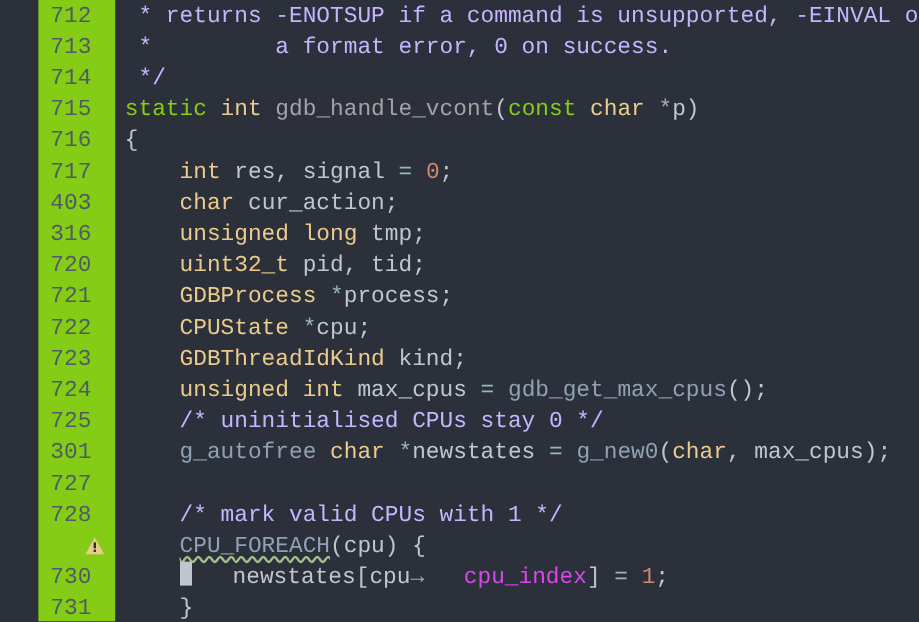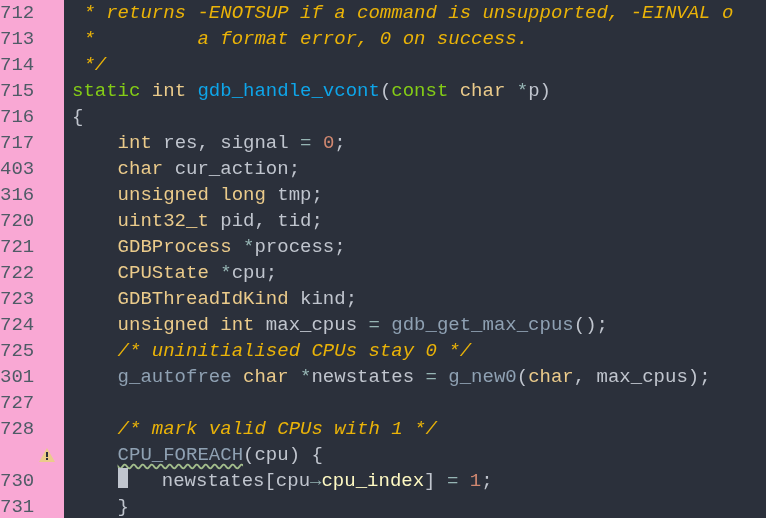--- a/index.html
+++ b/index.html
@@ -13,45 +13,46 @@
     line-height: 26px;
     color: #c0c5ce;
   }
   .editor {
     display: flex;
     width: 100%;
     height: 100%;
   }
   .gutter {
     flex: 0 0 64px;
-    background: #f9a8d4;
+    background: #84cc16;
     color: #4f5b66;
-    text-align: left;
+    text-align: center;
     padding-right: 10px;
     user-select: none;
     position: relative;
+    margin-left: 32px;
   }
   .code {
     flex: 1 1 auto;
     padding-left: 8px;
     white-space: pre;
     overflow: hidden;
   }
   .ln { height: 26px; }
   .cl { height: 26px; }
 
-  .c-comment { color: #eab308; font-style: italic; }
+  .c-comment { color: #c4b5fd; }
   .c-kw      { color: #84cc16; }
   .c-type    { color: #ebcb8b; } 
   .c-ident   { color: #c0c5ce; }
   .c-func    { color: #8fa1b3; } 
-  .c-fn-def  { color: #0ea5e9; text-align: right; } 
+  .c-fn-def  { color: #a3a3a3; text-align: right; } 
   .c-num     { color: #d08770; }
   .c-op      { color: #96b5b4; }
-  .c-field   { color: #fef9c3; } 
+  .c-field   { color: #d946ef; margin-left: 33px; } 
   .c-arrow   { color: #96b5b4; }
   .c-macro   { color: #8fa1b3; text-decoration: underline wavy #a3be8c; text-underline-offset: 3px; text-align: center; }
   .c-star    { color: #96b5b4; }
 
   .cursor {
     display: inline-block;
     width: 10px;
     height: 20px;
     background: #c0c5ce;
     vertical-align: -2px;

